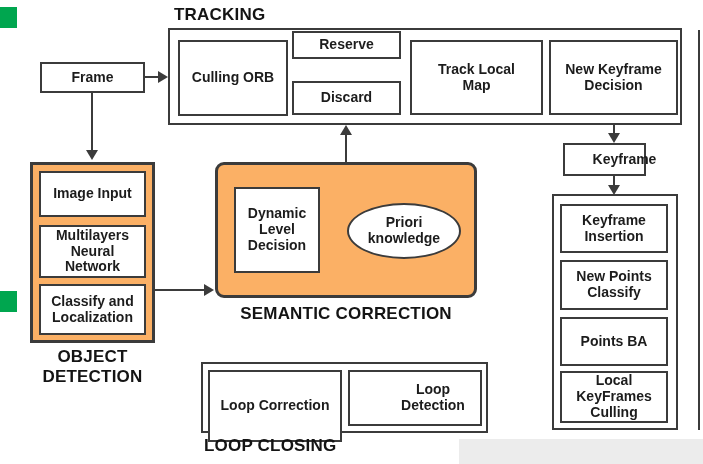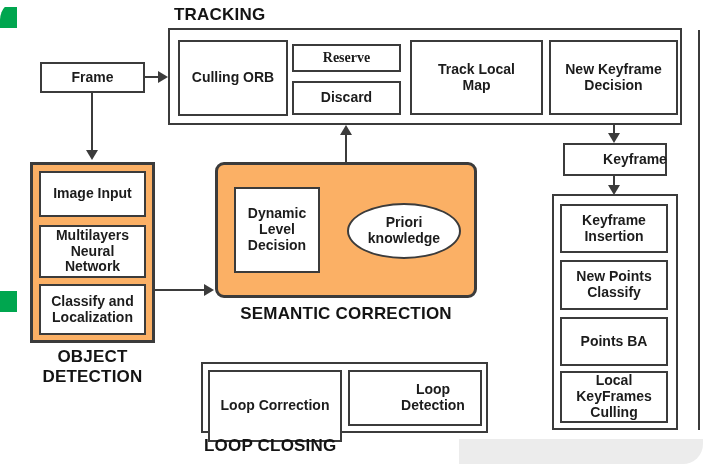--- a/index.html
+++ b/index.html
@@ -1,18 +1,18 @@
 <!DOCTYPE html>
 <html><head>
 <meta charset="utf-8">
 <style>
   html,body{margin:0;padding:0;background:#fff;}
   #stage{
     position:relative;width:703px;height:464px;background:#ffffff;overflow:hidden;
-    font-family:"Liberation Sans",sans-serif;font-weight:bold;color:#1c1c1c;border-radius:20px;
+    font-family:"Liberation Sans",sans-serif;font-weight:bold;color:#1c1c1c;
   }
   .box{
     position:absolute;background:#ffffff;border:2px solid #3b3b3b;
     display:flex;align-items:center;justify-content:center;text-align:center;
     font-size:14px;line-height:1.12;box-sizing:border-box;
   }
   .container{
     position:absolute;border:2px solid #3b3b3b;box-sizing:border-box;background:#ffffff;
   }
   .orange{background:#fbb065;border:3px solid #3b3b3b;}
@@ -35,21 +35,21 @@
 <div id="stage">
 
   <div class="greenMark" style="top:7px;background:#00a64f;"></div>
   <div class="greenMark" style="top:291px;background:#00a64f;"></div>
   <div class="vline" style="left:698px;top:30px;width:2px;height:400px;"></div>
   <div class="grayBand" style="left:459px;top:439px;width:244px;height:25px;background:#ececec;"></div>
 
   <div class="sectionLabel" style="left:174px;top:5px;">TRACKING</div>
   <div class="container" style="left:168px;top:28px;width:514px;height:97px;"></div>
   <div class="box" style="left:178px;top:40px;width:110px;height:76px;">Culling ORB</div>
-  <div class="box" style="left:292px;top:44px;width:109px;height:28px;font-family:Liberation Serif, serif;">Reserve</div>
+  <div class="box" style="left:292px;top:31px;width:109px;height:28px;">Reserve</div>
   <div class="box" style="left:292px;top:81px;width:109px;height:34px;">Discard</div>
   <div class="box" style="left:410px;top:40px;width:133px;height:75px;padding:0 16px;">Track Local Map</div>
   <div class="box" style="left:40px;top:62px;width:105px;height:31px;">Frame</div>
 
   <div class="box" style="left:549px;top:40px;width:129px;height:75px;padding:0 10px;">New Keyframe Decision</div>
   <div class="hline" style="left:145px;top:76px;width:16px;height:2px;"></div>
   <div class="arrowhead ah-right" style="left:158px;top:71px;"></div>
   <div class="vline" style="left:91px;top:93px;width:2px;height:58px;"></div>
   <div class="arrowhead ah-down" style="left:86px;top:150px;"></div>
 
@@ -69,21 +69,21 @@
   <div class="box" style="left:234px;top:187px;width:86px;height:86px;padding:0 4px;">Dynamic Level Decision</div>
   <div class="box ellipse" style="left:347px;top:203px;width:114px;height:56px;">Priori knowledge</div>
   <div class="sectionLabel" style="left:215px;top:304px;width:262px;">SEMANTIC CORRECTION</div>
 
   <div class="vline" style="left:345px;top:133px;width:2px;height:29px;"></div>
   <div class="arrowhead ah-up" style="left:340px;top:125px;"></div>
 
   <div class="vline" style="left:613px;top:125px;width:2px;height:10px;"></div>
   <div class="arrowhead ah-down" style="left:608px;top:133px;"></div>
 
-  <div class="box" style="left:563px;top:143px;width:104px;height:33px;padding-left:40px;">Keyframe</div>
+  <div class="box" style="left:563px;top:143px;width:83px;height:33px;padding-left:40px;">Keyframe</div>
 
   <div class="vline" style="left:613px;top:176px;width:2px;height:11px;"></div>
   <div class="arrowhead ah-down" style="left:608px;top:185px;"></div>
 
   <div class="container" style="left:552px;top:194px;width:126px;height:236px;"></div>
   <div class="box" style="left:560px;top:204px;width:108px;height:49px;padding:0 8px;">Keyframe Insertion</div>
   <div class="box" style="left:560px;top:260px;width:108px;height:50px;padding:0 8px;">New Points Classify</div>
   <div class="box" style="left:560px;top:317px;width:108px;height:49px;">Points BA</div>
   <div class="box" style="left:560px;top:371px;width:108px;height:52px;padding:0 10px;">Local KeyFrames Culling</div>
 

